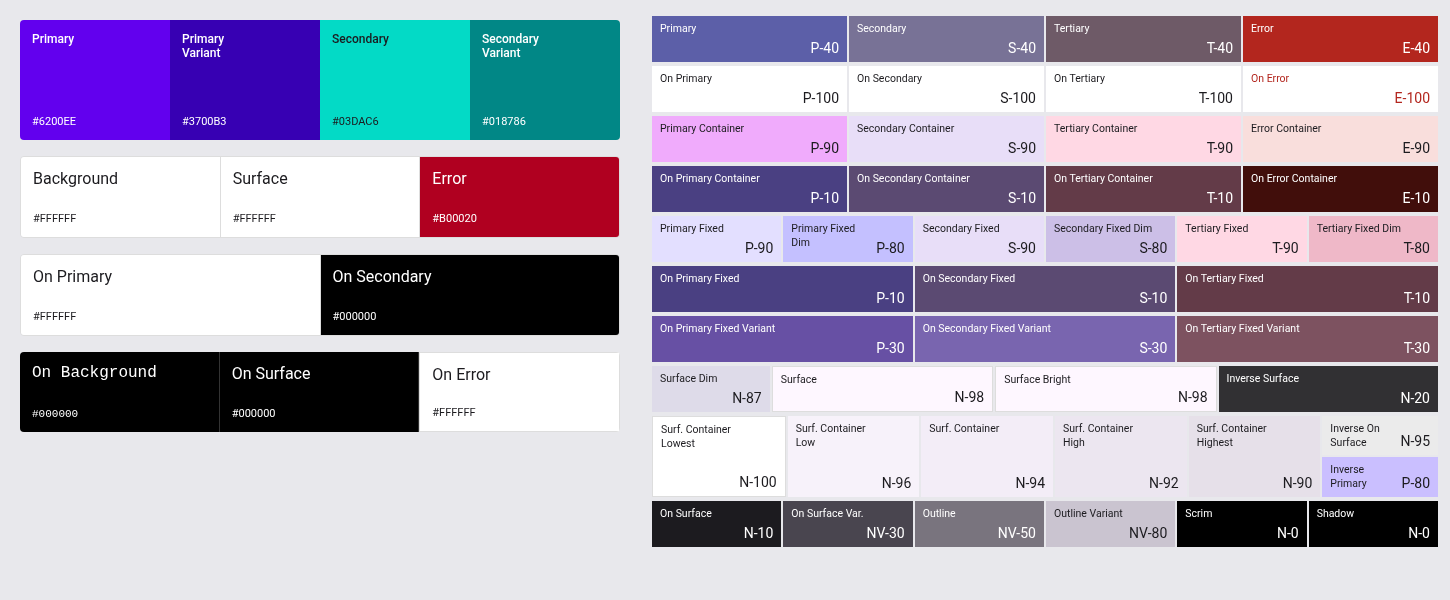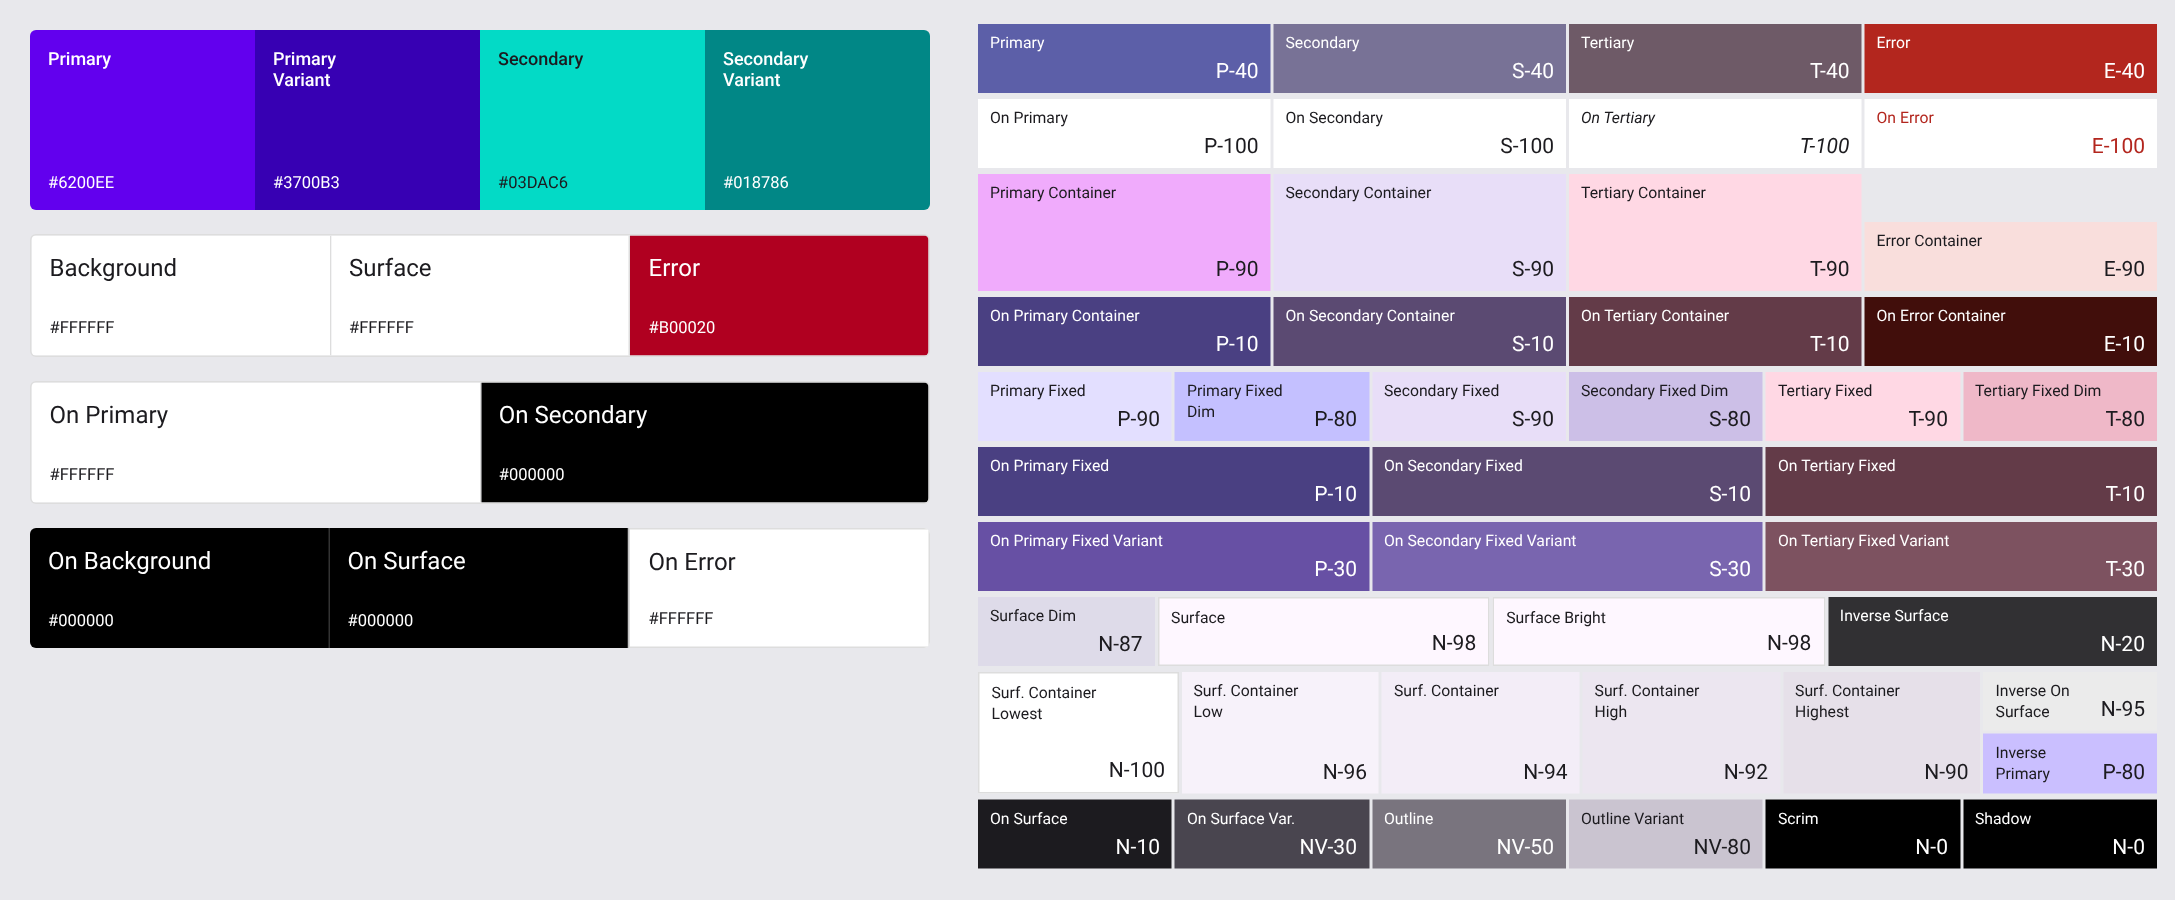--- a/index.html
+++ b/index.html
@@ -105,27 +105,27 @@
     .w1 { flex: 1; }
 
     
     .bg-primary { background: #5C5FA8; color: white; }
     .bg-secondary { background: #787296; color: white; }
     .bg-tertiary { background: #6E5A67; color: white; }
     .bg-error { background: #B3261E; color: white; }
 
     .bg-on-primary { background: #FFFFFF; color: #1C1B1F; }
     .bg-on-secondary { background: #FFFFFF; color: #1C1B1F; }
-    .bg-on-tertiary { background: #FFFFFF; color: #1C1B1F; font-style: italic; }
+    .bg-on-tertiary { background: #FFFFFF; color: #1C1B1F; }
     .bg-on-error { background: #FFFFFF; color: #B3261E; }
 
     .bg-primary-container { background: #f0abfc; color: #1C1B1F; }
     .bg-secondary-container { background: #E8DEF8; color: #1C1B1F; }
     .bg-tertiary-container { background: #FFD8E4; color: #1C1B1F; }
-    .bg-error-container { background: #F9DEDC; color: #1C1B1F; margin-top: 32px; }
+    .bg-error-container { background: #F9DEDC; color: #1C1B1F; }
 
     .bg-on-primary-container { background: #4A4082; color: white; }
     .bg-on-secondary-container { background: #5B4A72; color: white; }
     .bg-on-tertiary-container { background: #633B48; color: white; }
     .bg-on-error-container { background: #410E0B; color: white; }
 
     .bg-primary-fixed { background: #E3DFFF; color: #1C1B1F; flex-direction: column; }
     .bg-primary-fixed-dim { background: #C4C0FF; color: #1C1B1F; }
     .bg-secondary-fixed { background: #E8DEF8; color: #1C1B1F; }
     .bg-secondary-fixed-dim { background: #CCBFE7; color: #1C1B1F; flex-direction: column; }
@@ -204,21 +204,21 @@
       <span class="swatch-label">On Primary</span>
       <span class="swatch-hex">#FFFFFF</span>
     </div>
     <div class="color-swatch-sm" style="background:#000000;color:white;flex:1;">
       <span class="swatch-label">On Secondary</span>
       <span class="swatch-hex">#000000</span>
     </div>
   </div>
 
   <div class="color-row">
-    <div class="color-swatch-sm" style="background:#000000;color:white;flex:1;border-right:1px solid #333;">
+    <div class="color-swatch-sm" style="background:#000000;color:white;flex:1;border-right:1px solid #333;font-family:Liberation Mono, monospace;">
       <span class="swatch-label">On Background</span>
       <span class="swatch-hex">#000000</span>
     </div>
     <div class="color-swatch-sm" style="background:#000000;color:white;flex:1;border-right:1px solid #333;">
       <span class="swatch-label">On Surface</span>
       <span class="swatch-hex">#000000</span>
     </div>
     <div class="color-swatch-sm" style="background:#FFFFFF;color:#1C1B1F;flex:1;border:1px solid #ddd;">
       <span class="swatch-label">On Error</span>
       <span class="swatch-hex">#FFFFFF</span>

